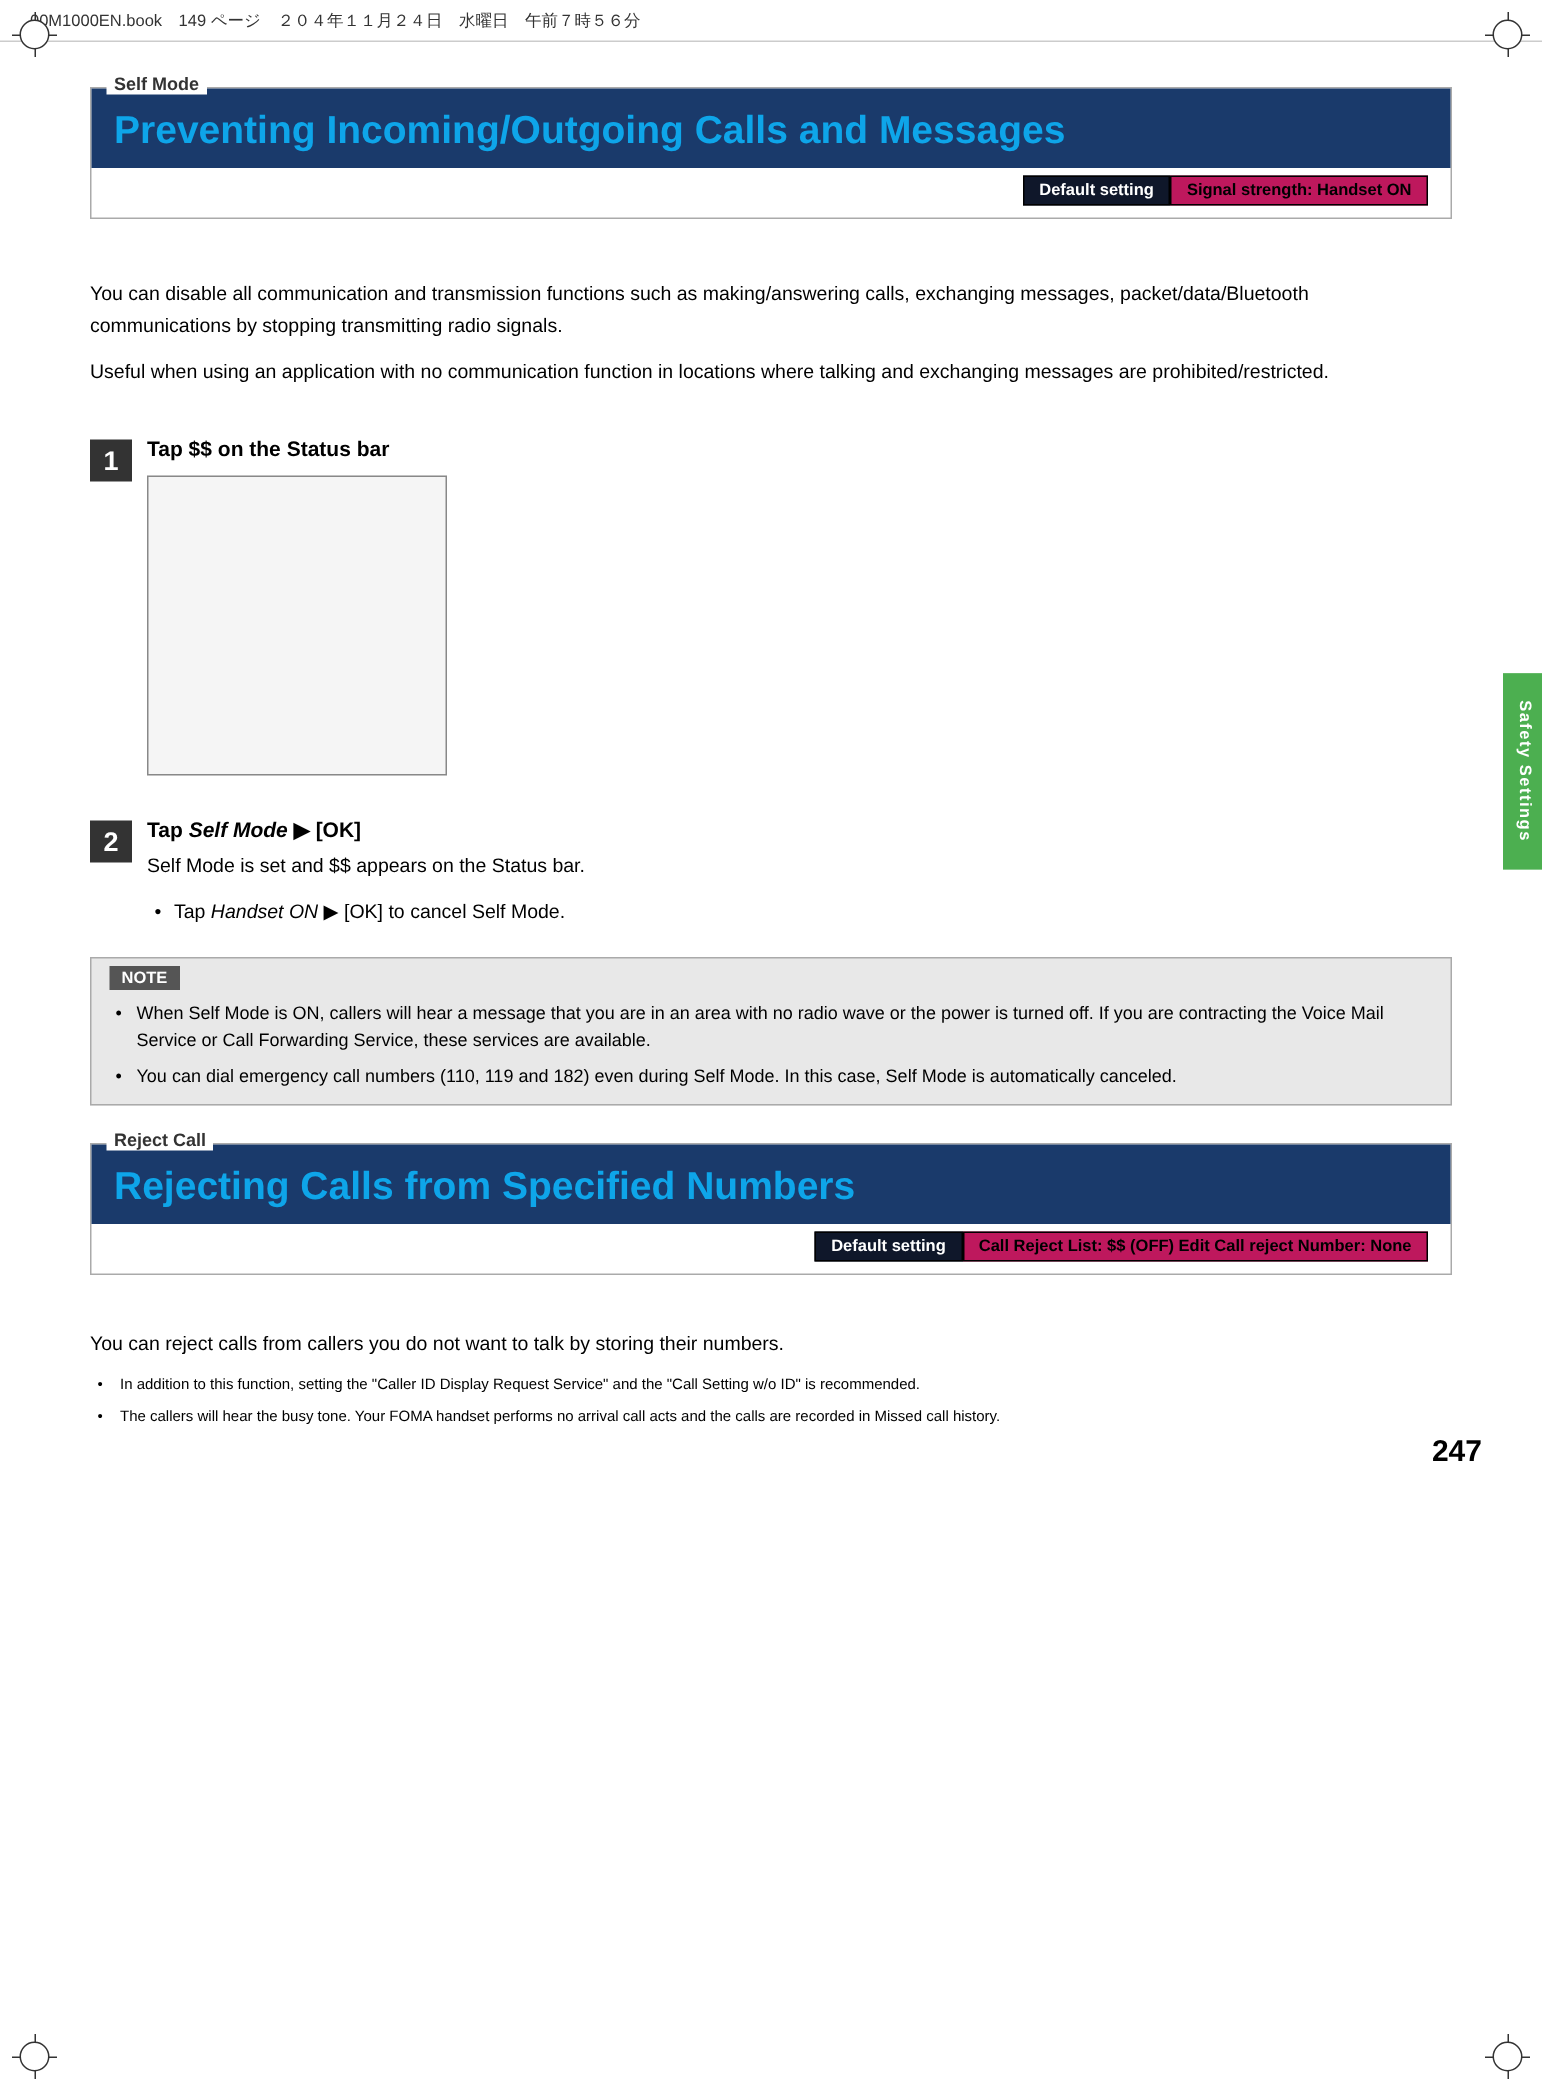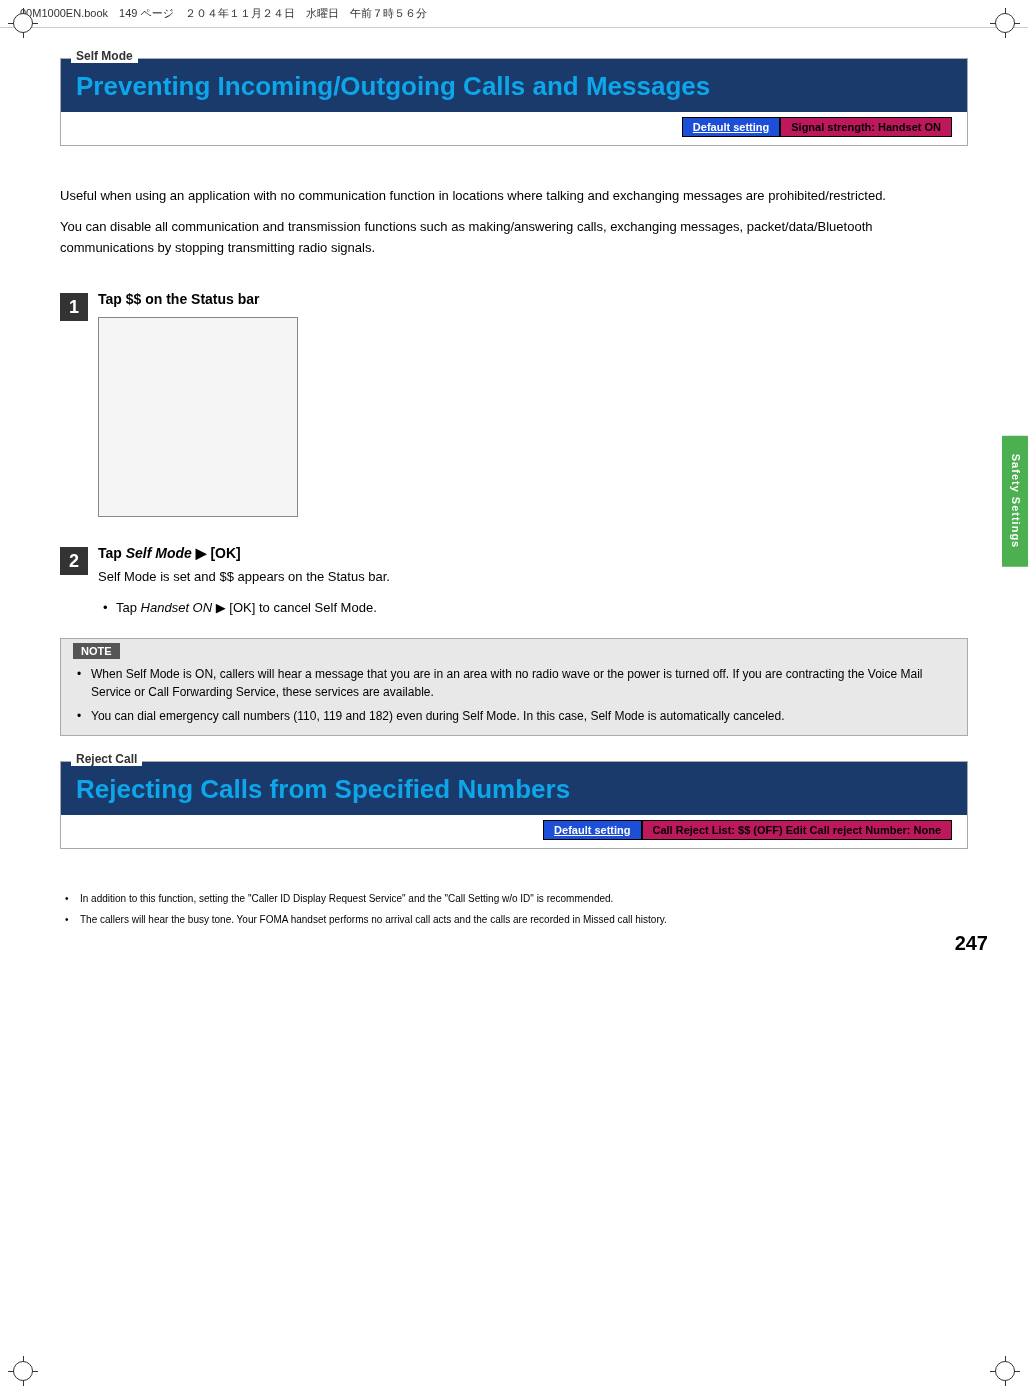--- a/index.html
+++ b/index.html
@@ -127,23 +127,22 @@
     }
 
     .badge {
       padding: 3px 10px;
       font-size: 11px;
       font-weight: bold;
       border: 1px solid #000;
     }
 
     .badge-dark {
-      background: #1d4ed8;
+      background: #0f172a;
       color: #fff;
-      text-decoration: underline;
     }
 
     .badge-light {
       background: #be185d;
       color: #000;
     }
 
     
     .content-area {
       padding: 10px 0 5px 0;
@@ -339,22 +338,22 @@
       <div class="section-title-bar blue-bg">
         <span class="section-title-text">Preventing Incoming/Outgoing Calls and Messages</span>
       </div>
       <div class="badges-row">
         <span class="badge badge-dark">Default setting</span>
         <span class="badge badge-light">Signal strength: Handset ON</span>
       </div>
     </div>
 
     <div class="content-area">
+      <p class="content-para">You can disable all communication and transmission functions such as making/answering calls, exchanging messages, packet/data/Bluetooth communications by stopping transmitting radio signals.</p>
       <p class="content-para">Useful when using an application with no communication function in locations where talking and exchanging messages are prohibited/restricted.</p>
-      <p class="content-para">You can disable all communication and transmission functions such as making/answering calls, exchanging messages, packet/data/Bluetooth communications by stopping transmitting radio signals.</p>
     </div>
 
     <div class="step-container">
       <div class="step-number">1</div>
       <div class="step-content">
         <div class="step-title">Tap $$ on the Status bar</div>
 
         <div class="image-placeholder"></div>
       </div>
     </div>
@@ -388,20 +387,21 @@
         <div class="section-title-bar blue-bg">
           <span class="section-title-text">Rejecting Calls from Specified Numbers</span>
         </div>
         <div class="badges-row">
           <span class="badge badge-dark">Default setting</span>
           <span class="badge badge-light">Call Reject List: $$ (OFF)   Edit Call reject Number: None</span>
         </div>
       </div>
 
       <div class="reject-content">
+        <p class="content-para">You can reject calls from callers you do not want to talk by storing their numbers.</p>
         <ul class="sub-bullet-list">
           <li>In addition to this function, setting the "Caller ID Display Request Service" and the "Call Setting w/o ID" is recommended.</li>
           <li>The callers will hear the busy tone. Your FOMA handset performs no arrival call acts and the calls are recorded in Missed call history.</li>
         </ul>
       </div>
     </div>
 
     <div class="side-tab">Safety Settings</div>
 
     <div class="page-number">247</div>

